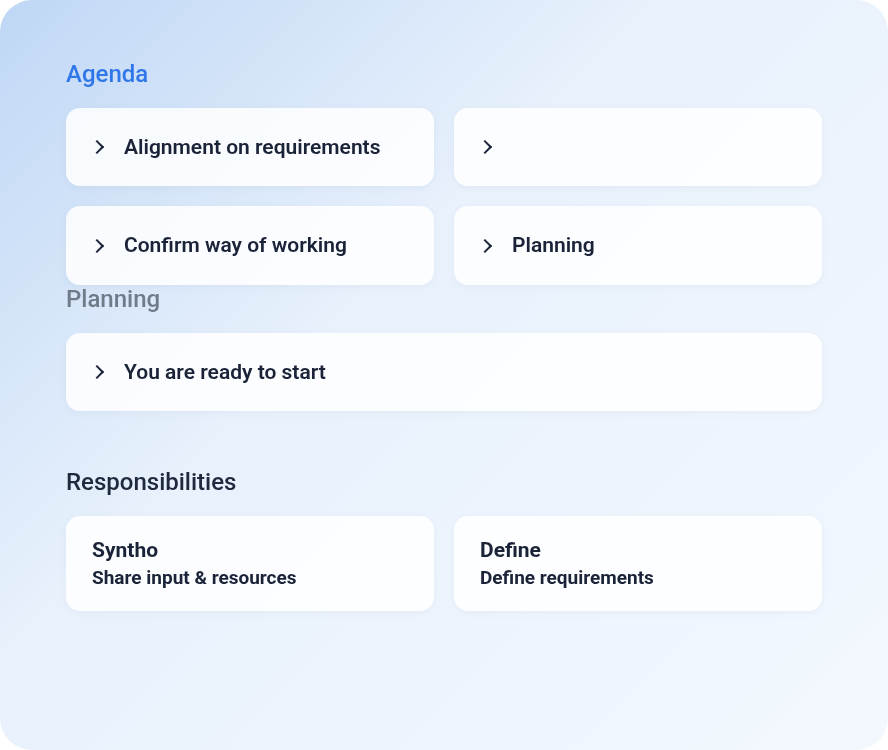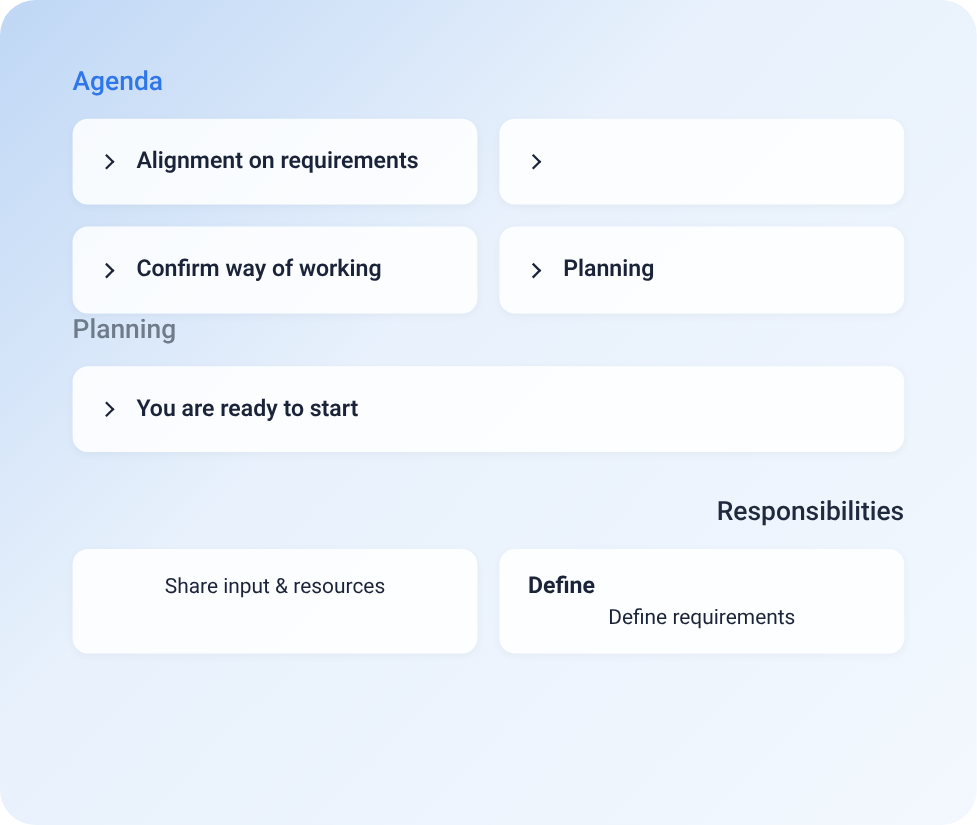--- a/index.html
+++ b/index.html
@@ -26,32 +26,31 @@
       margin-bottom: 20px;
     }
     .title-agenda {
       color: #2f76e8;
     }
     .title-outcome {
       color: #6f7b89;
     }
     .title-responsibilities {
       color: #202a3e;
-      text-align: right;
     }
     .grid-two {
       display: grid;
       grid-template-columns: 1fr 1fr;
       gap: 20px;
     }
     .grid-one {
       display: grid;
       grid-template-columns: 1fr;
       gap: 20px;
-      margin-bottom: 40px;
+      margin-bottom: 57px;
       border-radius: 16px;
     }
     .card {
       background: rgba(255, 255, 255, 0.85);
       border-radius: 14px;
       padding: 24px 26px;
       display: flex;
       align-items: center;
       gap: 22px;
       box-shadow: 0 2px 8px rgba(0, 0, 0, 0.04);
@@ -78,22 +77,21 @@
     }
     .resp-title {
       color: #1a2338;
       font-size: 21px;
       font-weight: 700;
       margin-bottom: 4px;
     }
     .resp-subtitle {
       color: #1a2338;
       font-size: 19px;
-      font-weight: 400;
-      text-align: center;
+      font-weight: 700;
     }
   </style>
 </head>
 <body>
 
 <div class="container">
 
   <h2 class="section-title title-agenda">Agenda</h2>
   <div class="grid-two">
     <div class="card">
@@ -117,20 +115,21 @@
   <div class="grid-one">
     <div class="card">
       <span class="chevron"></span>
       <span class="card-text">You are ready to start</span>
     </div>
   </div>
 
   <h2 class="section-title title-responsibilities">Responsibilities</h2>
   <div class="grid-two">
     <div class="resp-card">
+      <div class="resp-title">Syntho</div>
       <div class="resp-subtitle">Share input &amp; resources</div>
     </div>
     <div class="resp-card">
       <div class="resp-title">Define</div>
       <div class="resp-subtitle">Define requirements</div>
     </div>
   </div>
 
 </div>
 

